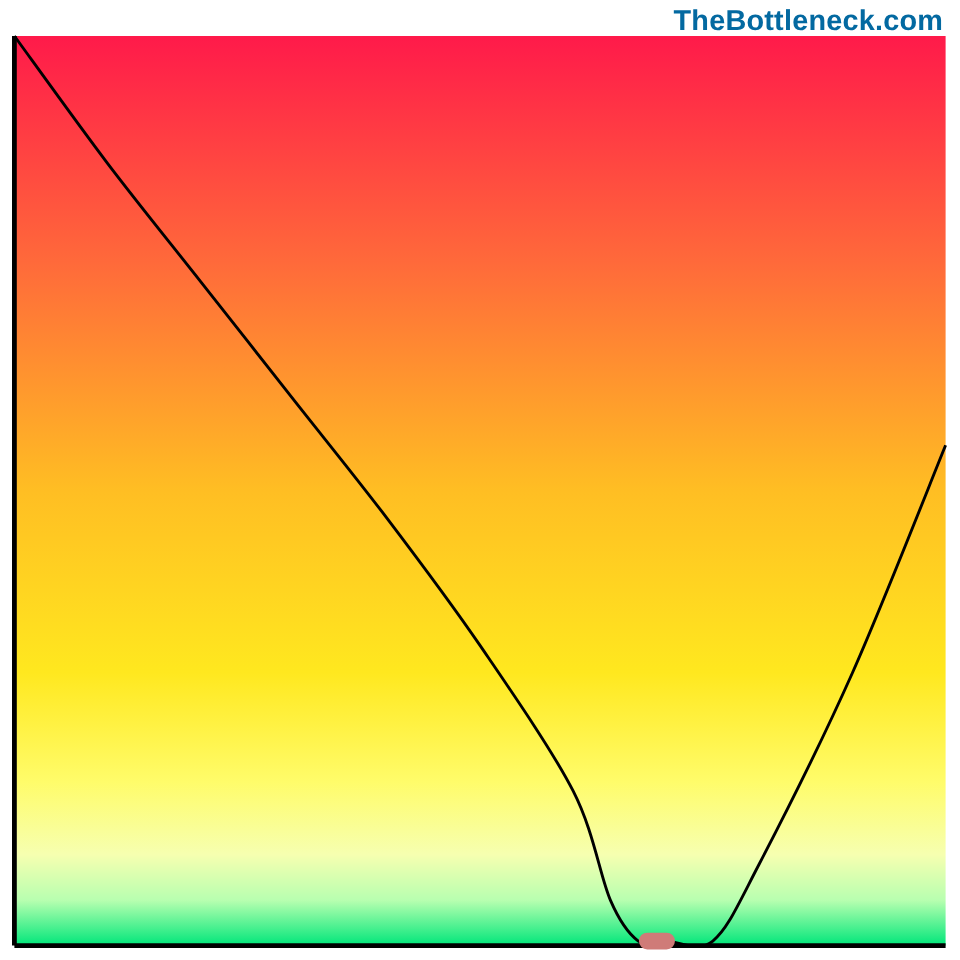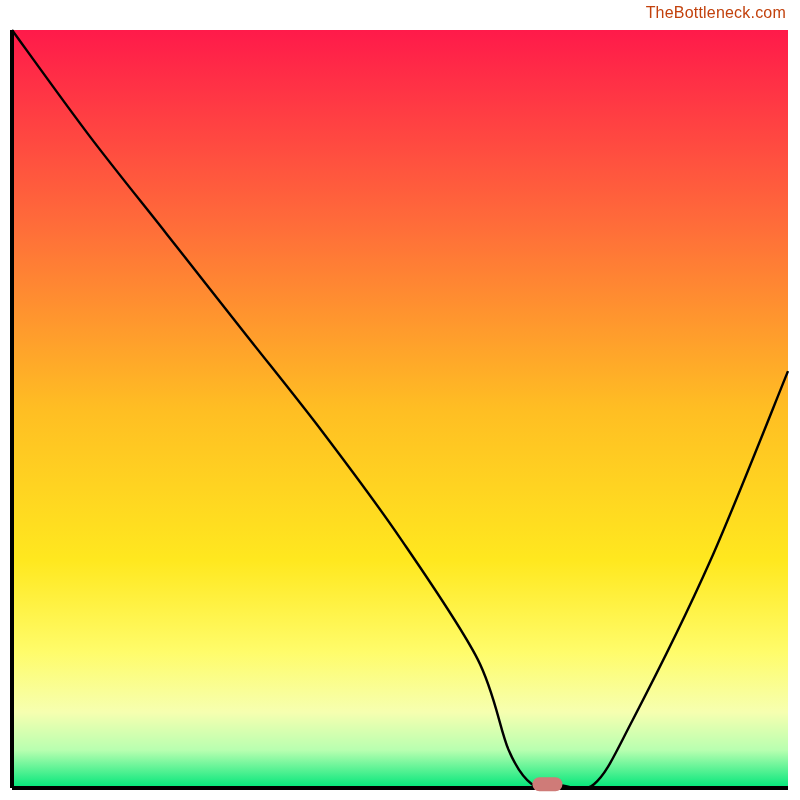--- a/index.html
+++ b/index.html
@@ -12,23 +12,23 @@
   }
   .chart-container {
     position: relative;
     width: 800px;
     height: 800px;
   }
   .watermark {
     position: absolute;
     top: 4px;
     right: 14px;
-    font-size: 16px;
-    font-weight: 400;
-    color: #c2410c;
+    font-size: 24px;
+    font-weight: 700;
+    color: #0369a1;
     letter-spacing: 0.2px;
     z-index: 10;
   }
   svg.plot {
     position: absolute;
     top: 0;
     left: 0;
   }
 </style>
 </head>

